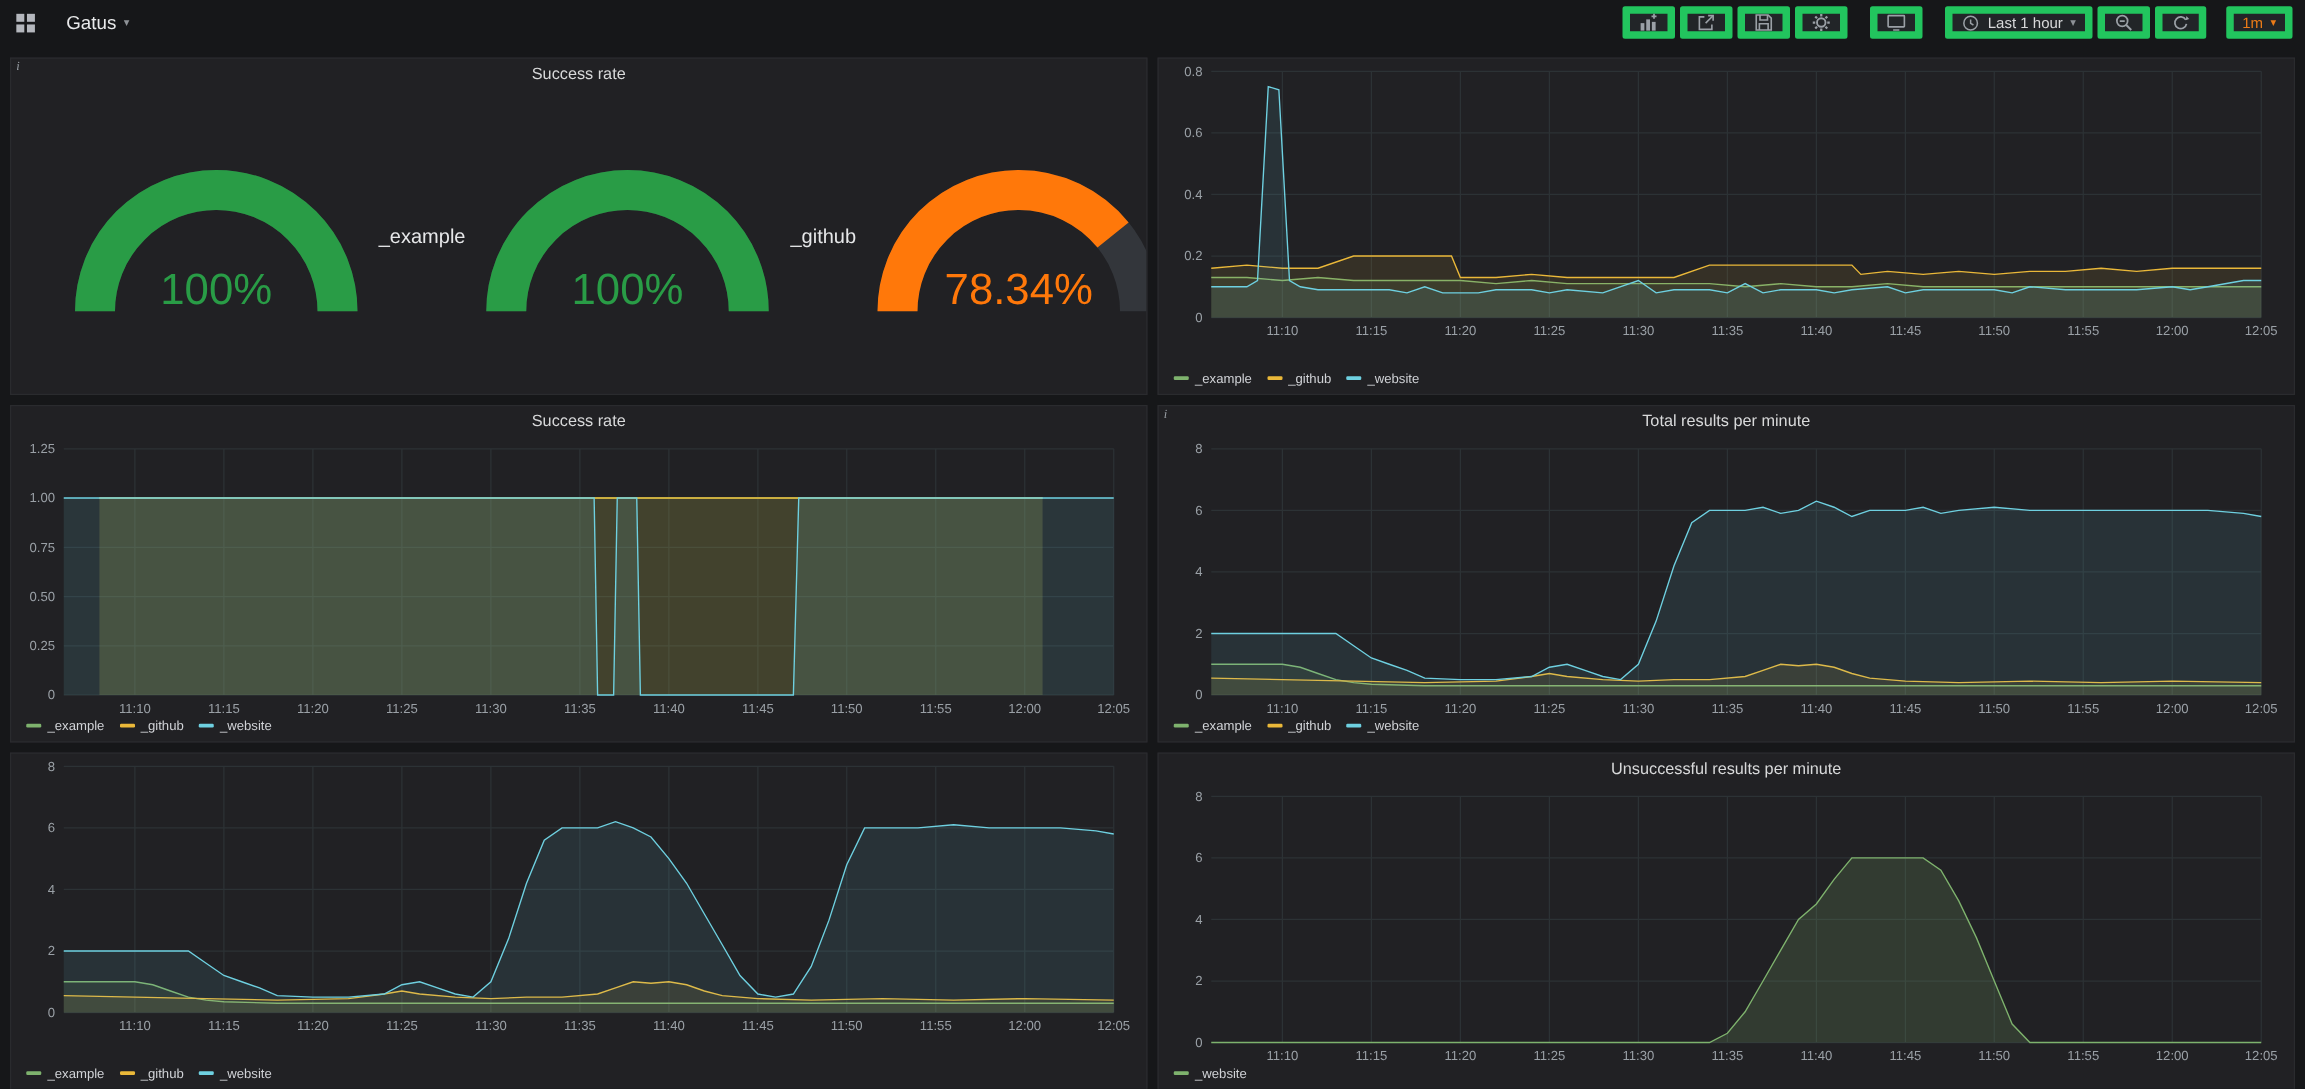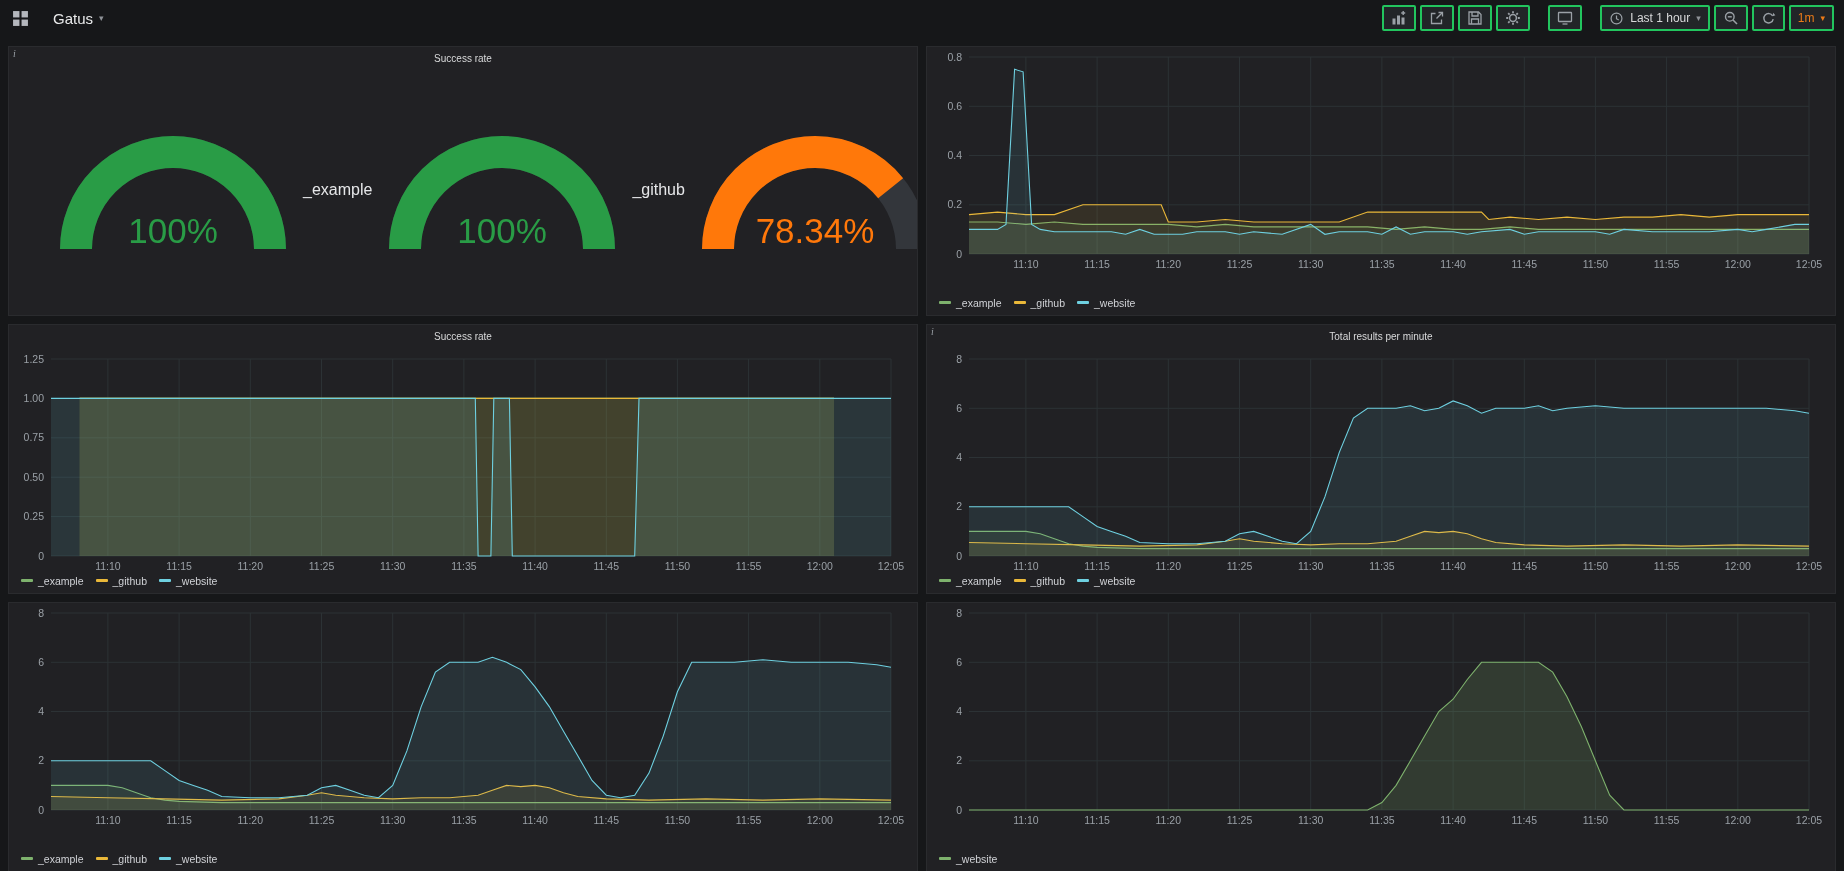--- a/index.html
+++ b/index.html
@@ -8,31 +8,31 @@
 
   
   .navbar{height:36px;display:flex;align-items:center;justify-content:space-between;padding:0 10px;background:#161719;}
   .nav-left{display:flex;align-items:center;gap:22px;}
   .nav-icon-plain{background:none;border:none;display:flex;align-items:center;cursor:pointer;padding:2px;}
   .nav-title-btn{background:none;border:none;display:flex;align-items:center;gap:6px;cursor:pointer;}
   .nav-title{font-size:15px;color:#e9eaeb;}
   .caret{color:#8e9297;font-size:9px;line-height:1;}
   .caret.orange{color:#eb7b18;}
   .nav-right{display:flex;align-items:center;gap:4px;}
-  .nav-btn{height:26px;min-width:26px;padding:0 7px;display:flex;align-items:center;gap:6px;background:#222528;border:2px solid #22c55e;border-radius:2px;color:#9aa0a6;font-size:12px;cursor:pointer;font-family:inherit;}
+  .nav-btn{height:26px;min-width:26px;padding:0 7px;display:flex;align-items:center;gap:6px;background:#222528;border:6px solid #22c55e;border-radius:2px;color:#9aa0a6;font-size:12px;cursor:pointer;font-family:inherit;}
   .nav-btn svg{display:block;}
   .nav-sep{width:10px;}
-  .nav-btn-group{display:flex;gap:4px;}
+  .nav-btn-group{display:flex;gap:16px;}
   .time-range-text{color:#d8d9da;font-size:12px;}
   .refresh-interval-text{color:#eb7b18;font-size:12px;}
 
   
   .dashboard{padding:10px 8px 8px 8px;display:grid;grid-template-columns:1fr 1fr;gap:8px;}
   .panel{background:#212124;border:1px solid #2a2b2e;height:270px;position:relative;display:flex;flex-direction:column;overflow:hidden;}
-  .panel-title{height:24px;line-height:24px;text-align:center;font-size:10px;font-weight:500;color:#d8d9da;cursor:pointer;}
+  .panel-title{height:24px;line-height:24px;text-align:center;font-size:13px;font-weight:500;color:#d8d9da;cursor:pointer;}
   .info-corner{position:absolute;top:1px;left:4px;font-size:10px;font-style:italic;font-family:"Liberation Serif",serif;color:#9aa0a6;cursor:pointer;z-index:2;}
 
   
   .chart{flex:1;min-height:0;margin:0 6px;}
   .legend{height:20px;display:flex;align-items:center;gap:12px;padding:0 12px 5px;font-size:10.5px;color:#d0d2d6;}
   .legend-item{display:flex;align-items:center;cursor:pointer;}
   .legend-dash{width:12px;height:3px;display:inline-block;margin-right:5px;border-radius:1px;}
 
   
   .gauges{flex:1;display:flex;align-items:center;justify-content:space-around;padding:0 34px 8px;}
@@ -395,20 +395,21 @@
           <span>_github</span>
         </span>
         <span class="legend-item">
           <span class="legend-dash" style="background: rgb(110, 208, 224);"></span>
           <span>_website</span>
         </span>
       </div>
   </section>
 
   <section class="panel">
+    <h2 class="panel-title">Unsuccessful results per minute</h2>
     <div class="chart"><svg width="896" height="224">
           <line x1="92.9" x2="92.9" y1="10" y2="207" stroke="#2c3235" stroke-width="1"></line>
           <line x1="164.1" x2="164.1" y1="10" y2="207" stroke="#2c3235" stroke-width="1"></line>
           <line x1="235.3" x2="235.3" y1="10" y2="207" stroke="#2c3235" stroke-width="1"></line>
           <line x1="306.5" x2="306.5" y1="10" y2="207" stroke="#2c3235" stroke-width="1"></line>
           <line x1="377.7" x2="377.7" y1="10" y2="207" stroke="#2c3235" stroke-width="1"></line>
           <line x1="448.9" x2="448.9" y1="10" y2="207" stroke="#2c3235" stroke-width="1"></line>
           <line x1="520.1" x2="520.1" y1="10" y2="207" stroke="#2c3235" stroke-width="1"></line>
           <line x1="591.3" x2="591.3" y1="10" y2="207" stroke="#2c3235" stroke-width="1"></line>
           <line x1="662.4" x2="662.4" y1="10" y2="207" stroke="#2c3235" stroke-width="1"></line>

